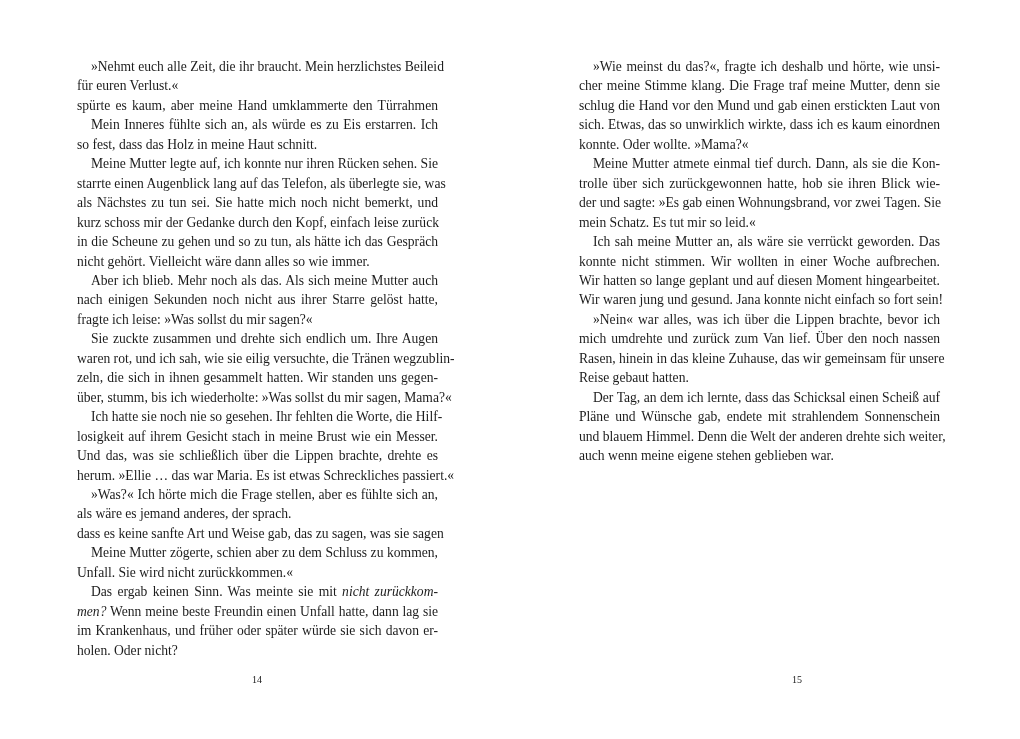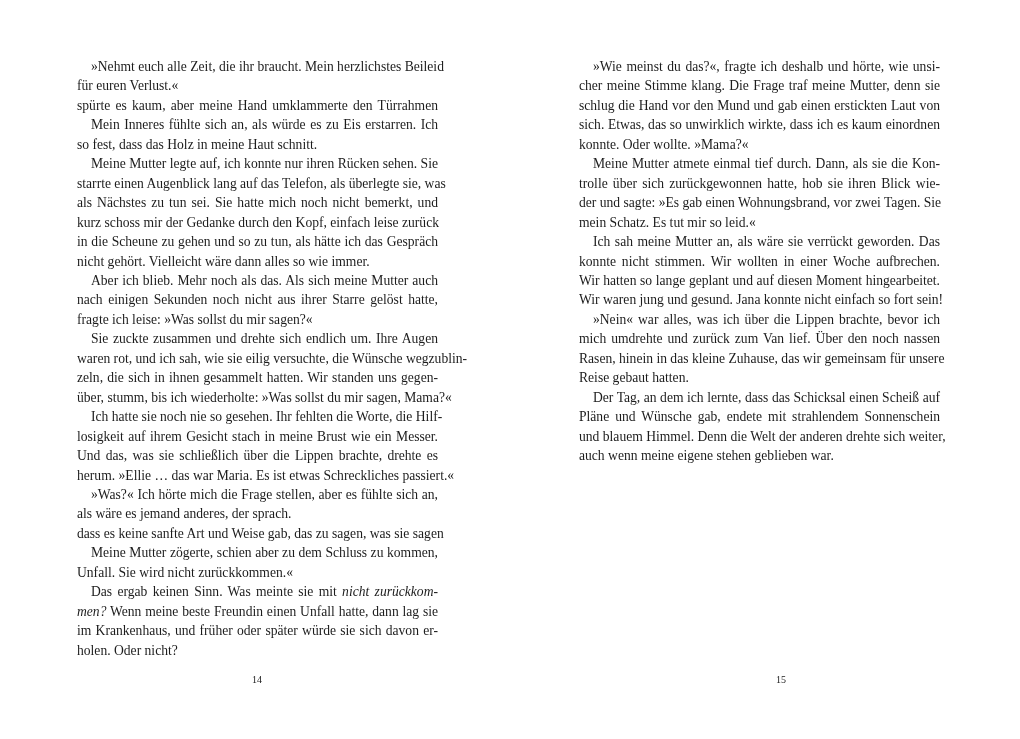--- a/index.html
+++ b/index.html
@@ -25,21 +25,21 @@
   .line { display: block; text-align: justify; text-align-last: justify; white-space: nowrap; }
   .line.last { text-align-last: left; }
   .line.first { text-indent: 14px; }
   .pagenum {
     position: absolute;
     top: 674px;
     font-size: 10px;
     color: #222;
   }
   .pagenum.left { left: 252px; }
-  .pagenum.right { left: 776px; text-align: right; }
+  .pagenum.right { left: 792px; text-align: right; }
 </style>
 </head>
 <body>
 
 <div class="page left" id="left-page">
     <div>
       <span class="line first">»Nehmt euch alle Zeit, die ihr braucht. Mein herzlichstes Beileid</span>
       <span class="line last">für euren Verlust.«</span>
     </div>
     <div>
@@ -55,21 +55,21 @@
       <span class="line">in die Scheune zu gehen und so zu tun, als hätte ich das Gespräch</span>
       <span class="line last">nicht gehört. Vielleicht wäre dann alles so wie immer.</span>
     </div>
     <div>
       <span class="line first">Aber ich blieb. Mehr noch als das. Als sich meine Mutter auch</span>
       <span class="line">nach einigen Sekunden noch nicht aus ihrer Starre gelöst hatte,</span>
       <span class="line last">fragte ich leise: »Was sollst du mir sagen?«</span>
     </div>
     <div>
       <span class="line first">Sie zuckte zusammen und drehte sich endlich um. Ihre Augen</span>
-      <span class="line">waren rot, und ich sah, wie sie eilig versuchte, die Wünsche wegzublin-</span>
+      <span class="line">waren rot, und ich sah, wie sie eilig versuchte, die Tränen wegzublin-</span>
       <span class="line">zeln, die sich in ihnen gesammelt hatten. Wir standen uns gegen-</span>
       <span class="line last">über, stumm, bis ich wiederholte: »Was sollst du mir sagen, Mama?«</span>
     </div>
     <div>
       <span class="line first">Ich hatte sie noch nie so gesehen. Ihr fehlten die Worte, die Hilf-</span>
       <span class="line">losigkeit auf ihrem Gesicht stach in meine Brust wie ein Messer.</span>
       <span class="line">Und das, was sie schließlich über die Lippen brachte, drehte es</span>
       <span class="line last">herum. »Ellie … das war Maria. Es ist etwas Schreckliches passiert.«</span>
     </div>
     <div>

